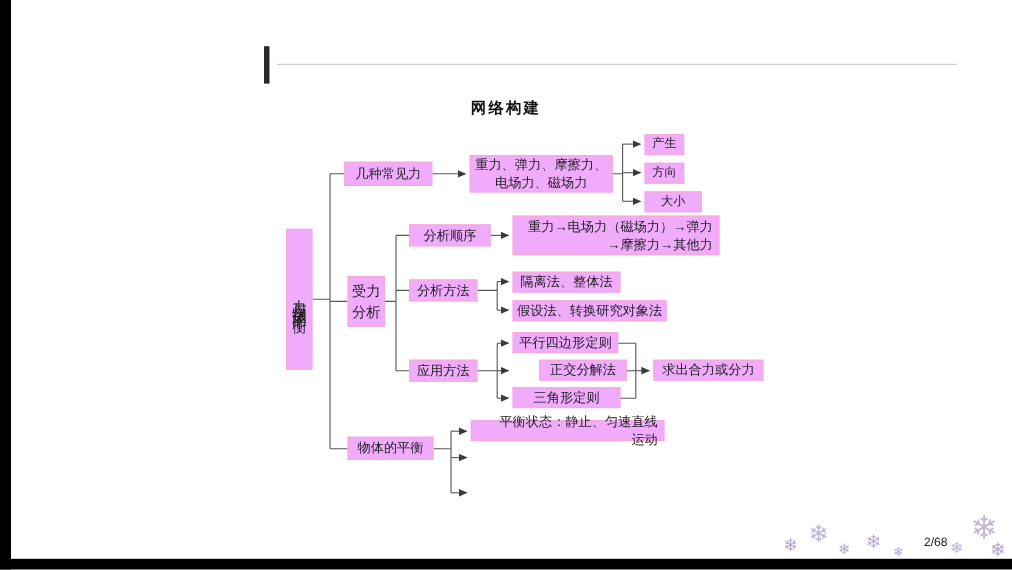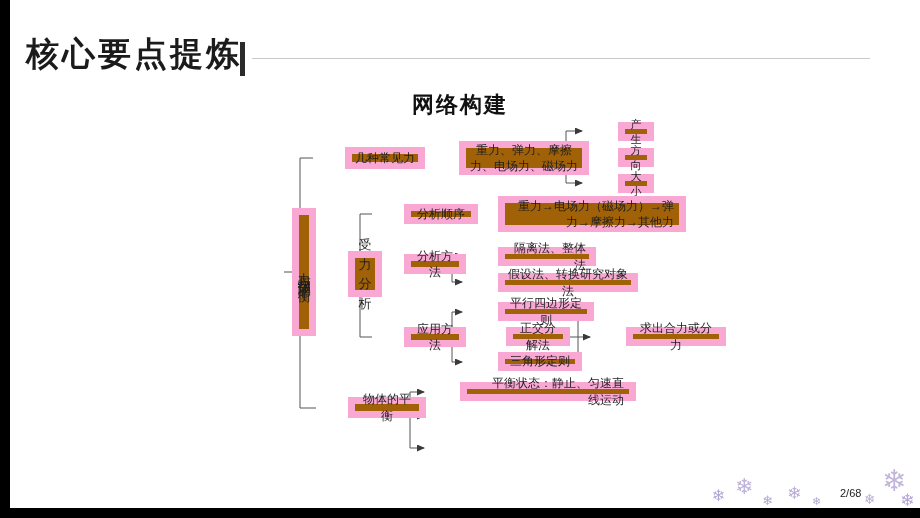--- a/index.html
+++ b/index.html
@@ -10,43 +10,42 @@
   .edge-bar { position:absolute; background:#000000; }
   .edge-left { left:0; top:0; width:10px; height:518px; }
   .edge-bottom { left:0; top:508px; width:920px; height:10px; }
 
   .header-title { position:absolute; left:26px; top:32px; font-size:33px; font-weight:bold;
                   color:#1b1b1b; letter-spacing:3px; font-family:"Liberation Serif","DejaVu Serif",serif; }
   .title-bar { position:absolute; left:240px; top:42px; width:5px; height:34px; background:#2b2b2b; }
   .header-rule { position:absolute; left:252px; top:58px; width:618px; height:1px; background:#c9c9c9; }
 
   .section-title { position:absolute; left:0; top:90px; width:920px; text-align:center;
-                   font-size:22px; font-weight:bold; color:#111; letter-spacing:2px; }
+                   font-size:14px; font-weight:bold; color:#111; letter-spacing:2px; }
 
-  .box { position:absolute; border:7px solid #f9a8d4; background:#a16207; color:#1e1e1e;
+  .box { position:absolute; border:1px solid #f9a8d4; background:#f0abfc; color:#1e1e1e;
          display:flex; align-items:center; justify-content:center; text-align:center;
-         font-size:12px; line-height:1.35; word-break:break-all; padding:1px 3px;margin-left:32px; }
+         font-size:12px; line-height:1.35; word-break:break-all; padding:1px 3px; }
   .box.left { justify-content:flex-start; text-align:right; padding:2px 5px; }
   .box.small { font-size:11px; }
   .box.v-root { writing-mode:vertical-rl; text-orientation:upright; font-size:13px; letter-spacing:3px; padding:2px 0; }
   .box.two-char { font-size:13px; line-height:1.5; padding:1px 2px; }
 
   .connectors { position:absolute; left:0; top:0; pointer-events:none; }
 
   .pagenum { position:absolute; left:840px; top:487px; font-size:11px; color:#222;
              font-family:"Liberation Sans","DejaVu Sans",sans-serif; }
 
   .snow { position:absolute; color:#b3a5d3; font-family:"DejaVu Sans",sans-serif; line-height:1; }
 </style>
 </head>
 <body>
 
 <div class="slide">
 
-  <div class="header-title">核心要点提炼</div>
   <div class="title-bar"></div>
   <div class="header-rule"></div>
   <div class="section-title">网络构建</div>
 
   <svg class="connectors" width="920" height="518">
     <defs>
       <marker id="arr" markerWidth="8" markerHeight="8" refX="7" refY="3.5" orient="auto" markerUnits="userSpaceOnUse">
         <path d="M0,0 L8,3.5 L0,7 Z" fill="#3a3a3a"></path>
       </marker>
     </defs>
@@ -78,35 +77,35 @@
       <line x1="410" y1="448" x2="424" y2="448" marker-end="url(#arr)"></line>
     </g>
   </svg>
 
   <div class="box v-root" style="left:260px; top:208px; width:24px; height:128px;">力与物体的平衡</div>
 
   <div class="box" style="left:313px; top:147px; width:80px; height:22px;">几种常见力</div>
   <div class="box" style="left:427px; top:141px; width:130px; height:34px;">重力、弹力、摩擦力、电场力、磁场力</div>
   <div class="box small" style="left:586px; top:122px; width:36px; height:19px;">产生</div>
   <div class="box small" style="left:586px; top:148px; width:36px; height:19px;">方向</div>
-  <div class="box small" style="left:586px; top:174px; width:36px; height:19px;">大小</div>
+  <div class="box small" style="left:586px; top:174px; width:52px; height:19px;">大小</div>
 
   <div class="box two-char" style="left:316px; top:251px; width:34px; height:46px;">受力分析</div>
 
   <div class="box" style="left:372px; top:204px; width:74px; height:20px;">分析顺序</div>
   <div class="box left" style="left:466px; top:196px; width:188px; height:36px;">重力→电场力（磁场力）→弹力→摩擦力→其他力</div>
 
   <div class="box" style="left:372px; top:254px; width:62px; height:20px;">分析方法</div>
   <div class="box" style="left:466px; top:247px; width:98px; height:19px;text-align:right;">隔离法、整体法</div>
   <div class="box" style="left:466px; top:273px; width:140px; height:19px;">假设法、转换研究对象法</div>
 
   <div class="box" style="left:372px; top:327px; width:62px; height:20px;">应用方法</div>
   <div class="box" style="left:466px; top:302px; width:96px; height:19px;">平行四边形定则</div>
-  <div class="box" style="left:474px; top:327px; width:64px; height:19px;">正交分解法</div>
-  <div class="box" style="left:466px; top:352px; width:84px; height:19px;">三角形定则</div>
+  <div class="box" style="left:490px; top:327px; width:80px; height:19px;">正交分解法</div>
+  <div class="box" style="left:466px; top:352px; width:98px; height:19px;">三角形定则</div>
   <div class="box" style="left:594px; top:327px; width:100px; height:19px;">求出合力或分力</div>
 
   <div class="box" style="left:316px; top:397px; width:78px; height:21px;">物体的平衡</div>
   <div class="box left" style="left:428px; top:382px; width:176px; height:19px;padding-left:16px;">平衡状态：静止、匀速直线运动</div>
 
   <div class="pagenum">2/68</div>
 
   <span class="snow" style="left:712px; top:488px; font-size:16px;">❄</span>
   <span class="snow" style="left:735px; top:476px; font-size:22px; opacity:.85;">❄</span>
   <span class="snow" style="left:762px; top:494px; font-size:13px;">❄</span>

